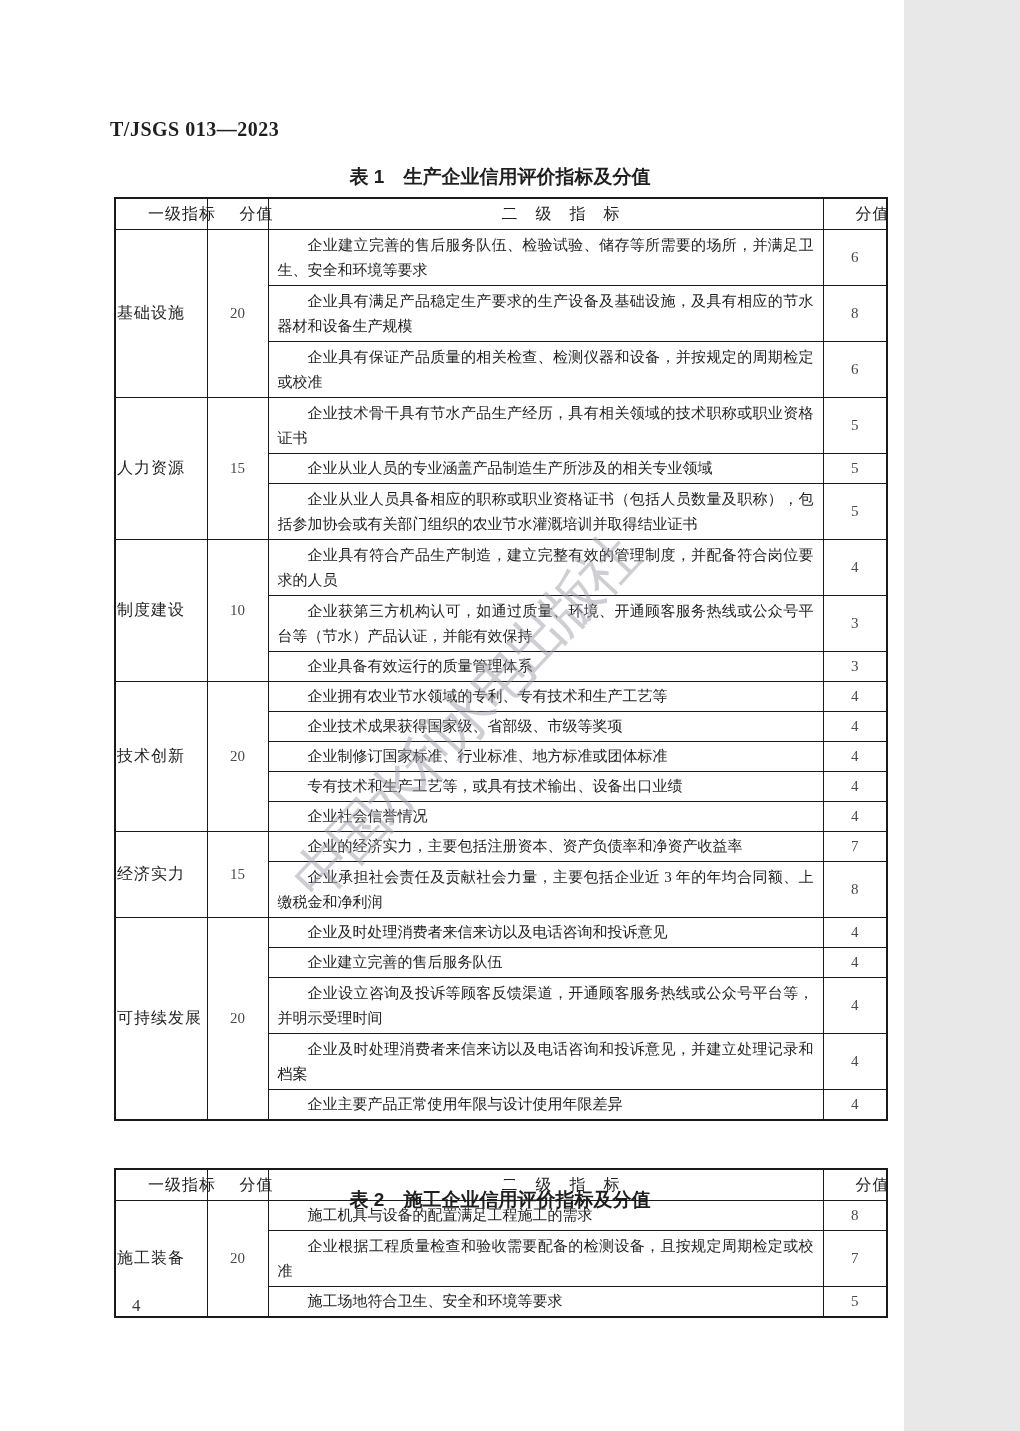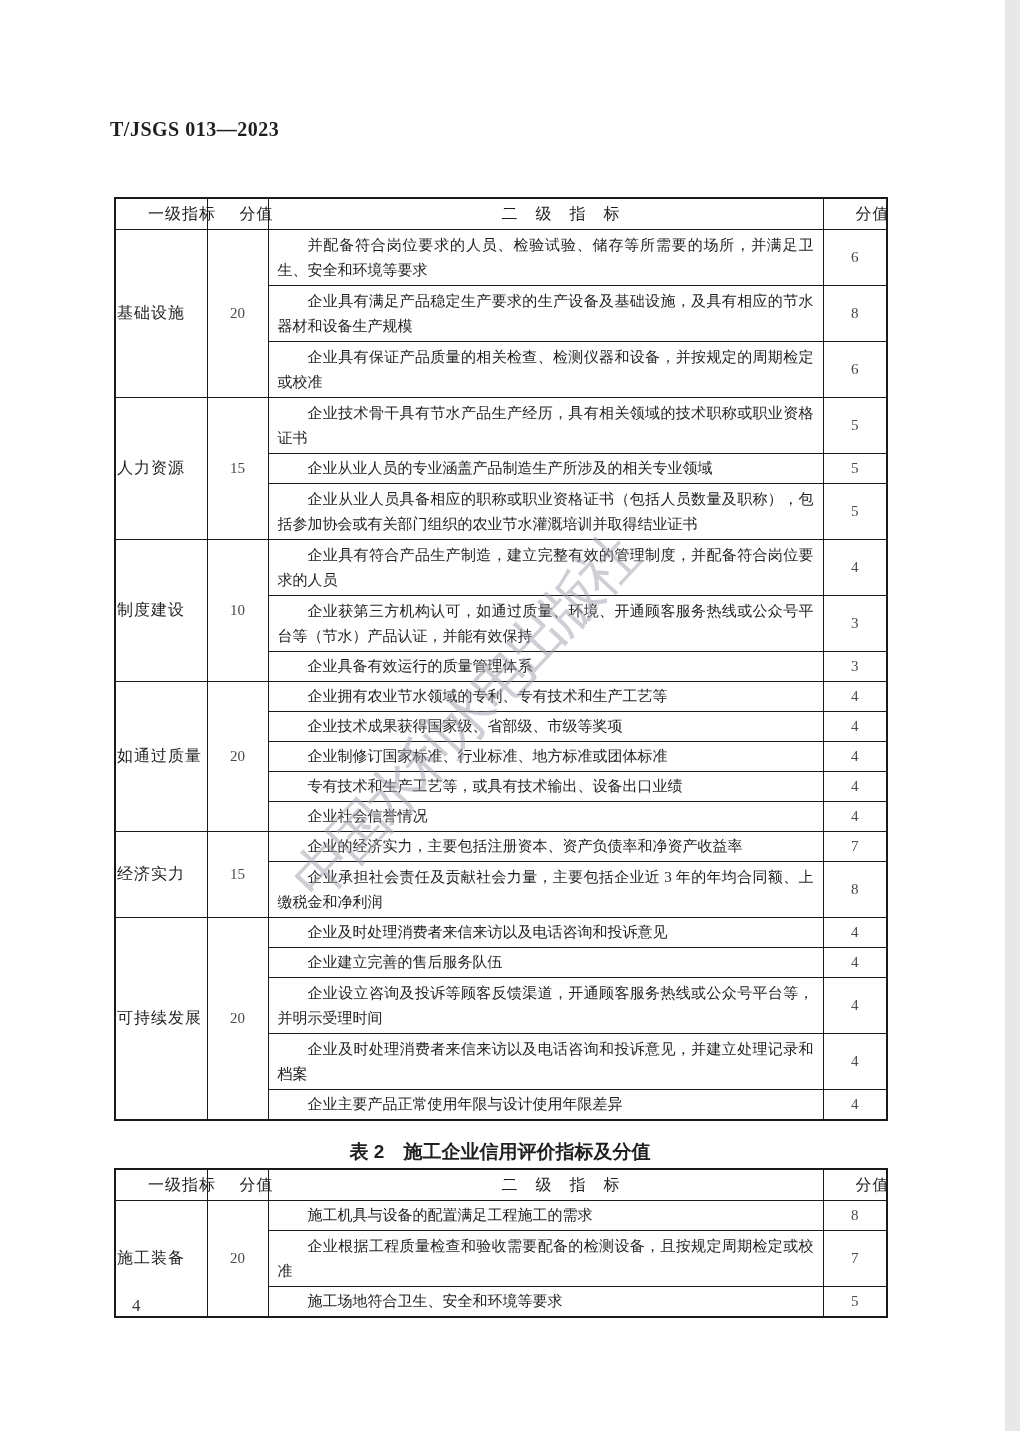--- a/index.html
+++ b/index.html
@@ -1,31 +1,31 @@
 <!DOCTYPE html>
 <html><head>
 <meta charset="utf-8">
 <style>
   html,body{margin:0;padding:0;background:#e8e8e8;}
   .page{
-    position:relative;width:1005px;height:1431px;background:#ffffff;
+    position:relative;width:904px;height:1431px;background:#ffffff;
     overflow:hidden;color:#1f1f1f;
     font-family:"Liberation Serif","DejaVu Serif",serif;
   }
   .doc-header{
     position:absolute;left:110px;top:118px;
     font-size:20px;font-weight:bold;letter-spacing:0.5px;
   }
   .caption{
     position:absolute;left:114px;width:772px;text-align:center;
     font-family:"Liberation Sans","DejaVu Sans",sans-serif;
     font-weight:bold;font-size:19px;white-space:pre;
   }
   .cap1{top:164px;}
-  .cap2{top:1139px;}
+  .cap2{top:1187px;}
   table.tbl{
     position:absolute;left:114px;width:772px;
     border-collapse:collapse;table-layout:fixed;
     border:2px solid #1a1a1a;background:transparent;
   }
   .t1{top:197px;}
   .t2{top:1168px;}
   col.w0{width:92px;} col.w1{width:61px;} col.w2{width:555px;} col.w3{width:64px;}
   th,td{border:1px solid #1a1a1a;vertical-align:middle;}
   th{
@@ -54,41 +54,42 @@
     position:absolute;left:132px;top:1296px;font-size:17px;color:#3a3a3a;
   }
 </style>
 </head>
 <body>
 
 <div class="page">
 
   <div class="doc-header">T/JSGS 013—2023</div>
 
+  <div class="caption cap1">表 1　生产企业信用评价指标及分值</div>
 
   <table class="tbl t1">
     <colgroup>
         <col class="w0">
         <col class="w1">
         <col class="w2">
         <col class="w3">
       </colgroup>
   <thead>
         <tr>
           <th>一级指标</th>
           <th>分值</th>
           <th>二　级　指　标</th>
           <th>分值</th>
         </tr>
       </thead>
       <tbody>
         <tr class="tall">
           <td rowspan="3" class="g">基础设施</td>
           <td rowspan="3" class="gs">20</td>
-          <td class="ind">并配备符合岗位要求的人员、检验试验、储存等所需要的场所，并满足卫生、安全和环境等要求</td>
+          <td class="ind">企业建立完善的售后服务队伍、检验试验、储存等所需要的场所，并满足卫生、安全和环境等要求</td>
           <td class="num">6</td>
         </tr>
         <tr class="tall">
           <td class="ind">企业具有满足产品稳定生产要求的生产设备及基础设施，及具有相应的节水器材和设备生产规模</td>
           <td class="num">8</td>
         </tr>
         <tr class="tall">
           <td class="ind">企业具有保证产品质量的相关检查、检测仪器和设备，并按规定的周期检定或校准</td>
           <td class="num">6</td>
         </tr>
@@ -114,21 +115,21 @@
         </tr>
         <tr class="tall">
           <td class="ind">企业获第三方机构认可，如通过质量、环境、开通顾客服务热线或公众号平台等（节水）产品认证，并能有效保持</td>
           <td class="num">3</td>
         </tr>
         <tr class="short">
           <td class="ind">企业具备有效运行的质量管理体系</td>
           <td class="num">3</td>
         </tr>
         <tr class="short">
-          <td rowspan="5" class="g">如通过质量</td>
+          <td rowspan="5" class="g">技术创新</td>
           <td rowspan="5" class="gs">20</td>
           <td class="ind">企业拥有农业节水领域的专利、专有技术和生产工艺等</td>
           <td class="num">4</td>
         </tr>
         <tr class="short">
           <td class="ind">企业技术成果获得国家级、省部级、市级等奖项</td>
           <td class="num">4</td>
         </tr>
         <tr class="short">
           <td class="ind">企业制修订国家标准、行业标准、地方标准或团体标准</td>

